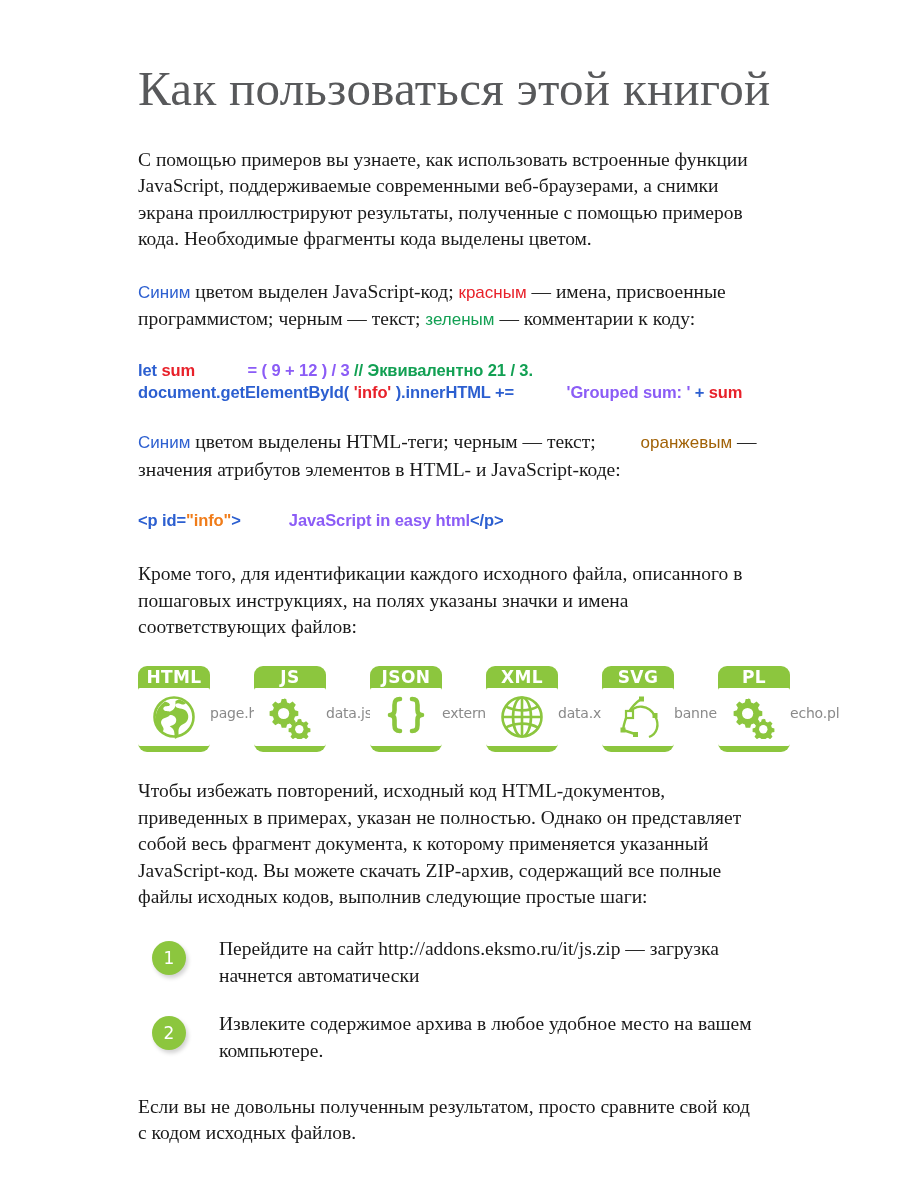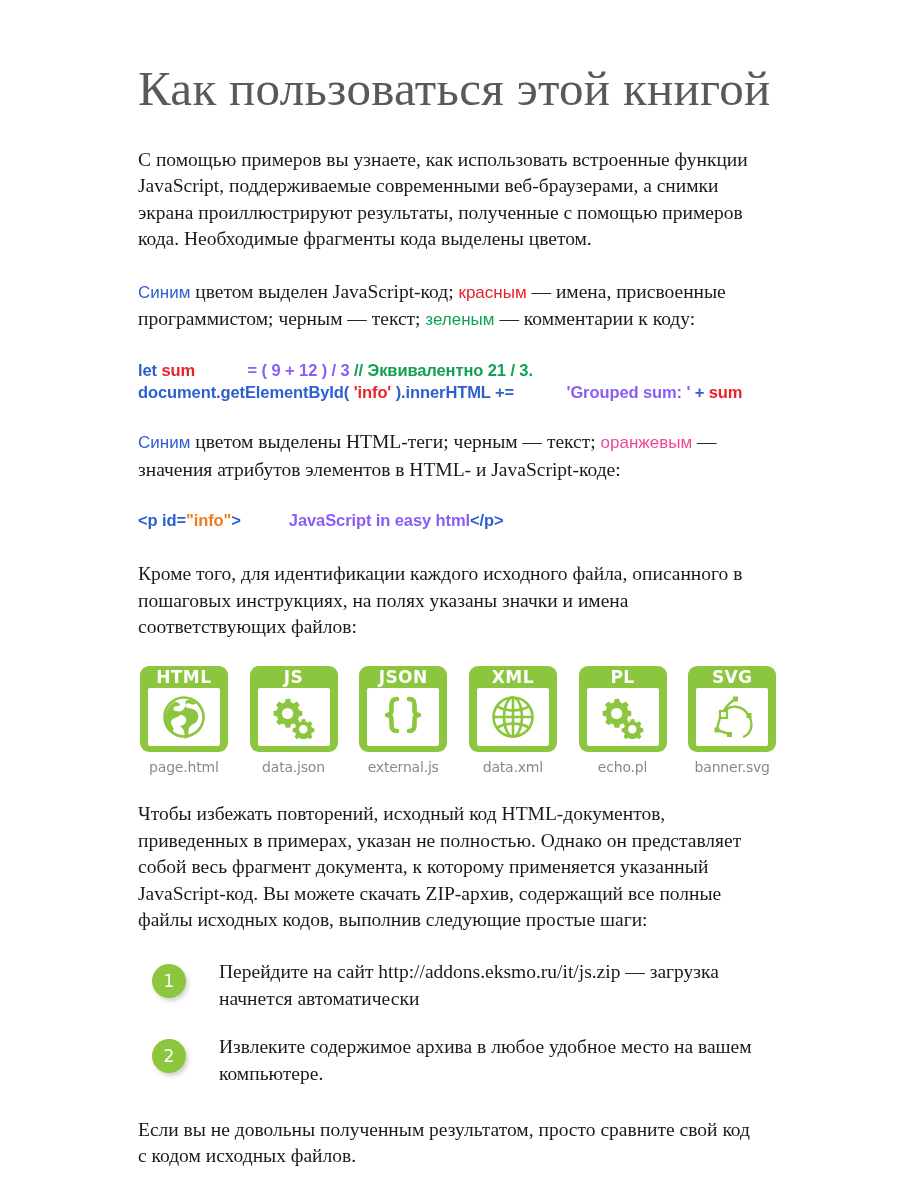--- a/index.html
+++ b/index.html
@@ -49,21 +49,21 @@
 
   
   .kw {
     font-family: "Liberation Sans", "DejaVu Sans", sans-serif;
     font-size: 17px;
     font-weight: 400;
   }
   .kw-blue   { color: #2c5fd0; }
   .kw-red    { color: #e8212a; }
   .kw-green  { color: #12a053; }
-  .kw-orange { color: #ec4899; }
+  .kw-orange { color: #a16207; margin-left: 40px; }
 
   
   .code-block {
     font-family: "Liberation Sans", "DejaVu Sans", sans-serif;
     font-size: 16.5px;
     font-weight: 600;
     line-height: 22px;
     margin: 0 0 26px 0;
     letter-spacing: -0.1px;
   }
@@ -80,21 +80,21 @@
   .icon-strip {
     display: flex;
     justify-content: flex-start;
     gap: 18px;
     margin: 0 0 26px 0;
     width: 640px;
   }
   .icon-cell {
     width: 98px;
     display: flex;
-    flex-direction: column;
+    flex-direction: row;
     align-items: center;
   }
   .file-icon {
     width: 88px;
     height: 86px;
     background: #8cc63e;
     border-radius: 9px;
     box-sizing: border-box;
     padding: 0;
     display: flex;
@@ -251,58 +251,58 @@
               <path d="M7 33.6c4.4-2.6 10-4 16-4s11.6 1.4 16 4"></path>
             </g>
           </svg>
         </div>
       </div>
       <div class="icon-label">data.xml</div>
     </div>
 
     <div class="icon-cell">
       <div class="file-icon">
+        <div class="ext">SVG</div>
+        <div class="glyph-box">
+          <svg width="50" height="46" viewBox="0 0 50 46" aria-hidden="true">
+            <g stroke="#8cc63e" fill="none" stroke-width="2.4">
+              <path d="M16 20C22 9 36 11 42 22c5 9 2 18-6 21"></path>
+              <path d="M10 36C12 22 18 12 28 5"></path>
+              <line x1="10" y1="36" x2="22" y2="40"></line>
+            </g>
+            <g fill="#8cc63e">
+              <rect x="26" y="2.5" width="5" height="5"></rect>
+              <rect x="39.5" y="19" width="5" height="5"></rect>
+              <rect x="7.5" y="33.5" width="5" height="5"></rect>
+              <rect x="20" y="38" width="5" height="5"></rect>
+            </g>
+            <rect x="13" y="17" width="7" height="7" fill="#ffffff" stroke="#8cc63e" stroke-width="2.2"></rect>
+          </svg>
+        </div>
+      </div>
+      <div class="icon-label">banner.svg</div>
+    </div>
+
+    <div class="icon-cell">
+      <div class="file-icon">
         <div class="ext">PL</div>
         <div class="glyph-box">
           <svg width="48" height="44" viewBox="0 0 48 44" aria-hidden="true">
             <g fill="#8cc63e">
               <path d="M18 3.5l2.2.6.9 3.3 2.6 1 2.9-1.8 3.2 3.2-1.8 2.9 1 2.6 3.3.9v4.5l-3.3.9-1 2.6 1.8 2.9-3.2 3.2-2.9-1.8-2.6 1-.9 3.3h-4.5l-.9-3.3-2.6-1-2.9 1.8-3.2-3.2 1.8-2.9-1-2.6-3.3-.9v-4.5l3.3-.9 1-2.6-1.8-2.9 3.2-3.2 2.9 1.8 2.6-1 .9-3.3H18z"></path>
               <circle cx="17.6" cy="18.5" r="5.6" fill="#ffffff"></circle>
               <path d="M33.5 23.8l1.7.5.7 2.5 2 .8 2.2-1.4 2.4 2.4-1.4 2.2.8 2 2.5.7v3.4l-2.5.7-.8 2 1.4 2.2-2.4 2.4-2.2-1.4-2 .8-.7 2.5h-3.4l-.7-2.5-2-.8-2.2 1.4-2.4-2.4 1.4-2.2-.8-2-2.5-.7v-3.4l2.5-.7.8-2-1.4-2.2 2.4-2.4 2.2 1.4 2-.8.7-2.5h1.7z"></path>
               <circle cx="33.3" cy="34.2" r="4.2" fill="#ffffff"></circle>
             </g>
           </svg>
         </div>
       </div>
       <div class="icon-label">echo.pl</div>
     </div>
 
-    <div class="icon-cell">
-      <div class="file-icon">
-        <div class="ext">SVG</div>
-        <div class="glyph-box">
-          <svg width="50" height="46" viewBox="0 0 50 46" aria-hidden="true">
-            <g stroke="#8cc63e" fill="none" stroke-width="2.4">
-              <path d="M16 20C22 9 36 11 42 22c5 9 2 18-6 21"></path>
-              <path d="M10 36C12 22 18 12 28 5"></path>
-              <line x1="10" y1="36" x2="22" y2="40"></line>
-            </g>
-            <g fill="#8cc63e">
-              <rect x="26" y="2.5" width="5" height="5"></rect>
-              <rect x="39.5" y="19" width="5" height="5"></rect>
-              <rect x="7.5" y="33.5" width="5" height="5"></rect>
-              <rect x="20" y="38" width="5" height="5"></rect>
-            </g>
-            <rect x="13" y="17" width="7" height="7" fill="#ffffff" stroke="#8cc63e" stroke-width="2.2"></rect>
-          </svg>
-        </div>
-      </div>
-      <div class="icon-label">banner.svg</div>
-    </div>
-
   </div>
 
   <p class="body-par">Чтобы избежать повторений, исходный код HTML-документов, приведенных в примерах, указан не полностью. Однако он представляет собой весь фрагмент документа, к которому применяется указанный JavaScript-код. Вы можете скачать ZIP-архив, содержащий все полные файлы исходных кодов, выполнив следующие простые шаги:</p>
 
   <div class="steps">
     <div class="step">
       <div class="step-num">1</div>
       <div class="step-text">Перейдите на сайт http://addons.eksmo.ru/it/js.zip — загрузка начнется автоматически</div>
     </div>
     <div class="step">

